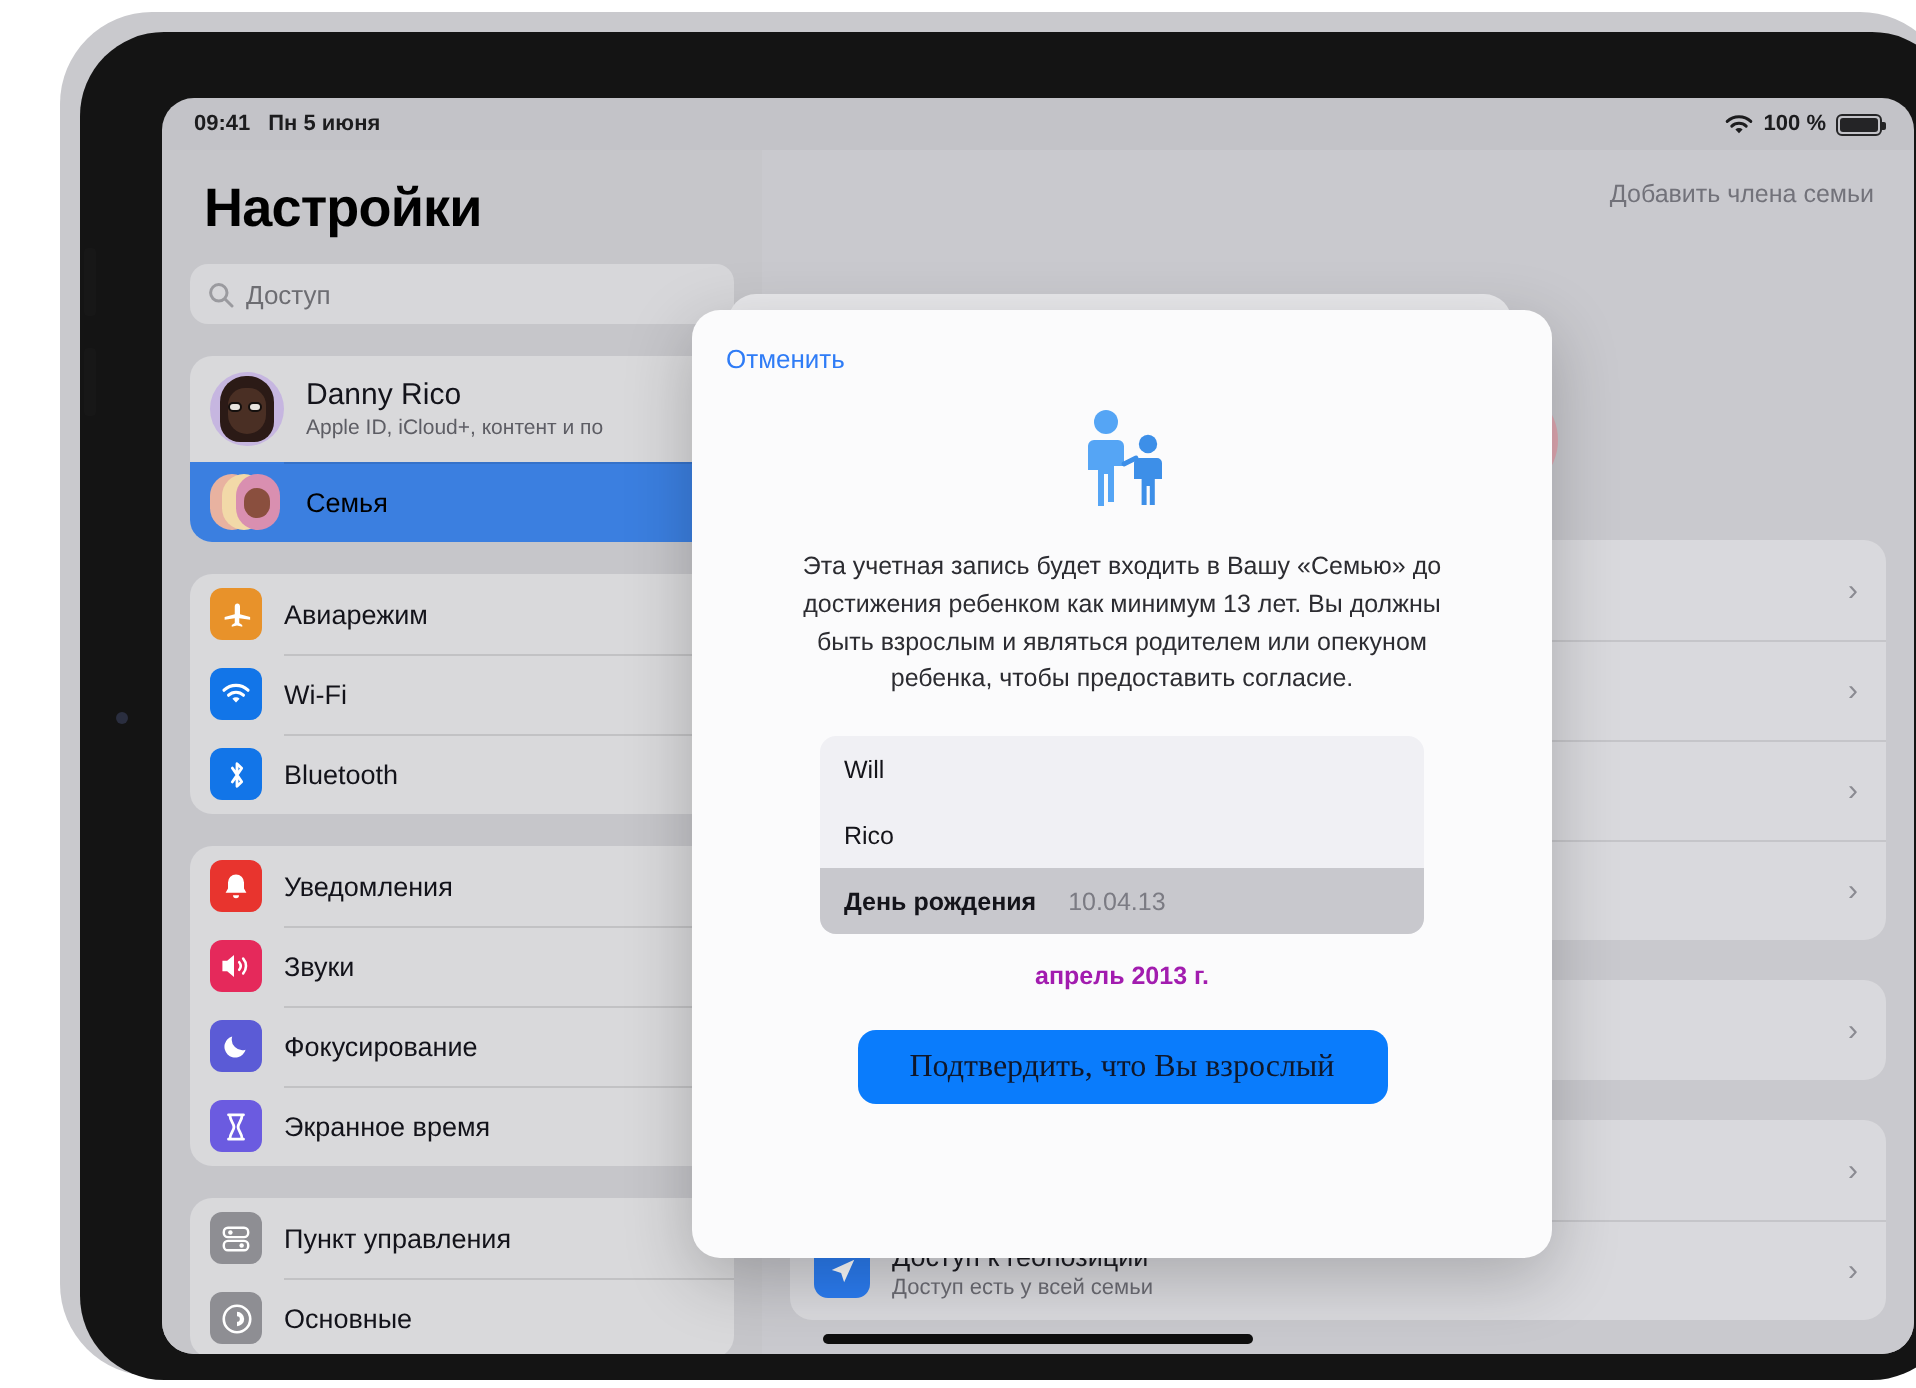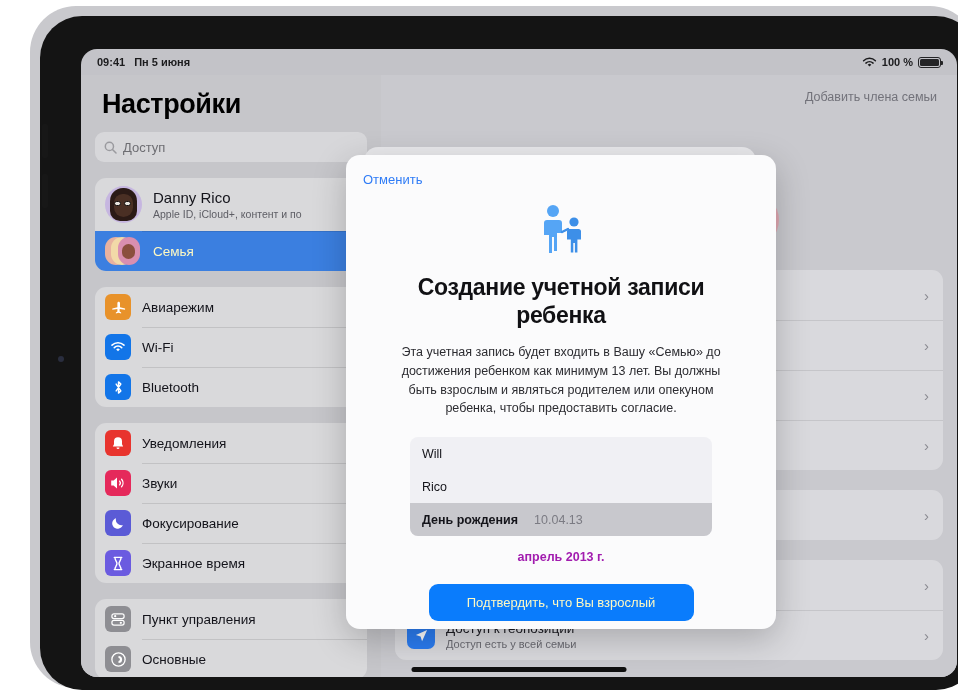--- a/index.html
+++ b/index.html
@@ -77,21 +77,21 @@
   }
   .row {
     display: flex; align-items: center; gap: 11px;
     padding: 0 10px; height: 40px; position: relative;
   }
   .row + .row::before {
     content: ""; position: absolute; left: 47px; right: 0; top: 0;
     height: 1px; background: rgba(0,0,0,.10);
   }
   .row.selected { background: #3b7fe0; }
-  .row.selected .r-label { color: #fef9c3; text-align: center; }
+  .row.selected .r-label { color: #000000; text-align: center; }
   .row.account { height: 53px; }
   .r-icon {
     width: 26px; height: 26px; border-radius: 6px; flex: none;
     display: flex; align-items: center; justify-content: center;
     color: #fff;
   }
   .r-label { font-size: 13.5px; color: #13131a; white-space: nowrap; }
   .r-sub { font-size: 10.5px; color: #5d5d64; margin-top: 2px; white-space: nowrap; }
   .avatar {
     width: 37px; height: 37px; border-radius: 50%; flex: none;
@@ -188,22 +188,22 @@
     height: 33px; display: flex; align-items: center; padding: 0 12px;
     font-size: 12.5px; color: #14141a; text-align: center; gap: 16px;
   }
   .form-row.active { background: #c8c8cd; font-weight: bold; }
   .form-row .fval { color: #7b7b83; font-weight: normal; }
   .picker-label {
     margin-top: 14px; font-size: 12.5px; font-weight: bold; color: #a21caf;
   }
   .cta {
     display: block; margin: 20px auto 0; width: 265px; height: 37px;
-    background: #0a7cfc; color: #fef9c3; border: none; border-radius: 9px;
-    font-size: 13px; font-family: Liberation Sans, sans-serif; cursor: pointer;
+    background: #0a7cfc; color: #0f172a; border: none; border-radius: 9px;
+    font-size: 16px; font-family: Liberation Serif, serif; cursor: pointer;
   }
 
   
   .home-ind {
     position: absolute; left: 50%; transform: translateX(-50%); bottom: 5px;
     width: 215px; height: 5px; border-radius: 3px; background: #0e0e0e;
   }
 </style>
 </head>
 <body>
@@ -436,21 +436,20 @@
             <div class="family-icon">
               <svg width="58" height="58" viewBox="0 0 58 58">
                 <circle cx="21" cy="9" r="6" fill="#55a5f5"></circle>
                 <path d="M15 18h12a3 3 0 0 1 3 3v10h-5v18h-3V35h-2v16h-3V33h-5V21a3 3 0 0 1 3-3z" fill="#55a5f5"></path>
                 <circle cx="42" cy="20" r="4.6" fill="#3d8fe8"></circle>
                 <path d="M37.5 27h9a2.5 2.5 0 0 1 2.5 2.5v8h-3.6v13h-2.5V41h-1.6v9.5h-2.5V37.5h-3.8v-8a2.5 2.5 0 0 1 2.5-2.5z" fill="#3d8fe8"></path>
                 <path d="M30 30 36 27" stroke="#3d8fe8" stroke-width="2.4" stroke-linecap="round"></path>
               </svg>
             </div>
 
-            <div class="modal-title">Создание учетной записи ребенка</div>
             <div class="modal-desc">Эта учетная запись будет входить в Вашу «Семью» до достижения ребенком как минимум 13 лет. Вы должны быть взрослым и являться родителем или опекуном ребенка, чтобы предоставить согласие.</div>
 
             <div class="form-card">
               <div class="form-row">
                 <span>Will</span>
               </div>
               <div class="form-row">
                 <span>Rico</span>
               </div>
               <div class="form-row active">

